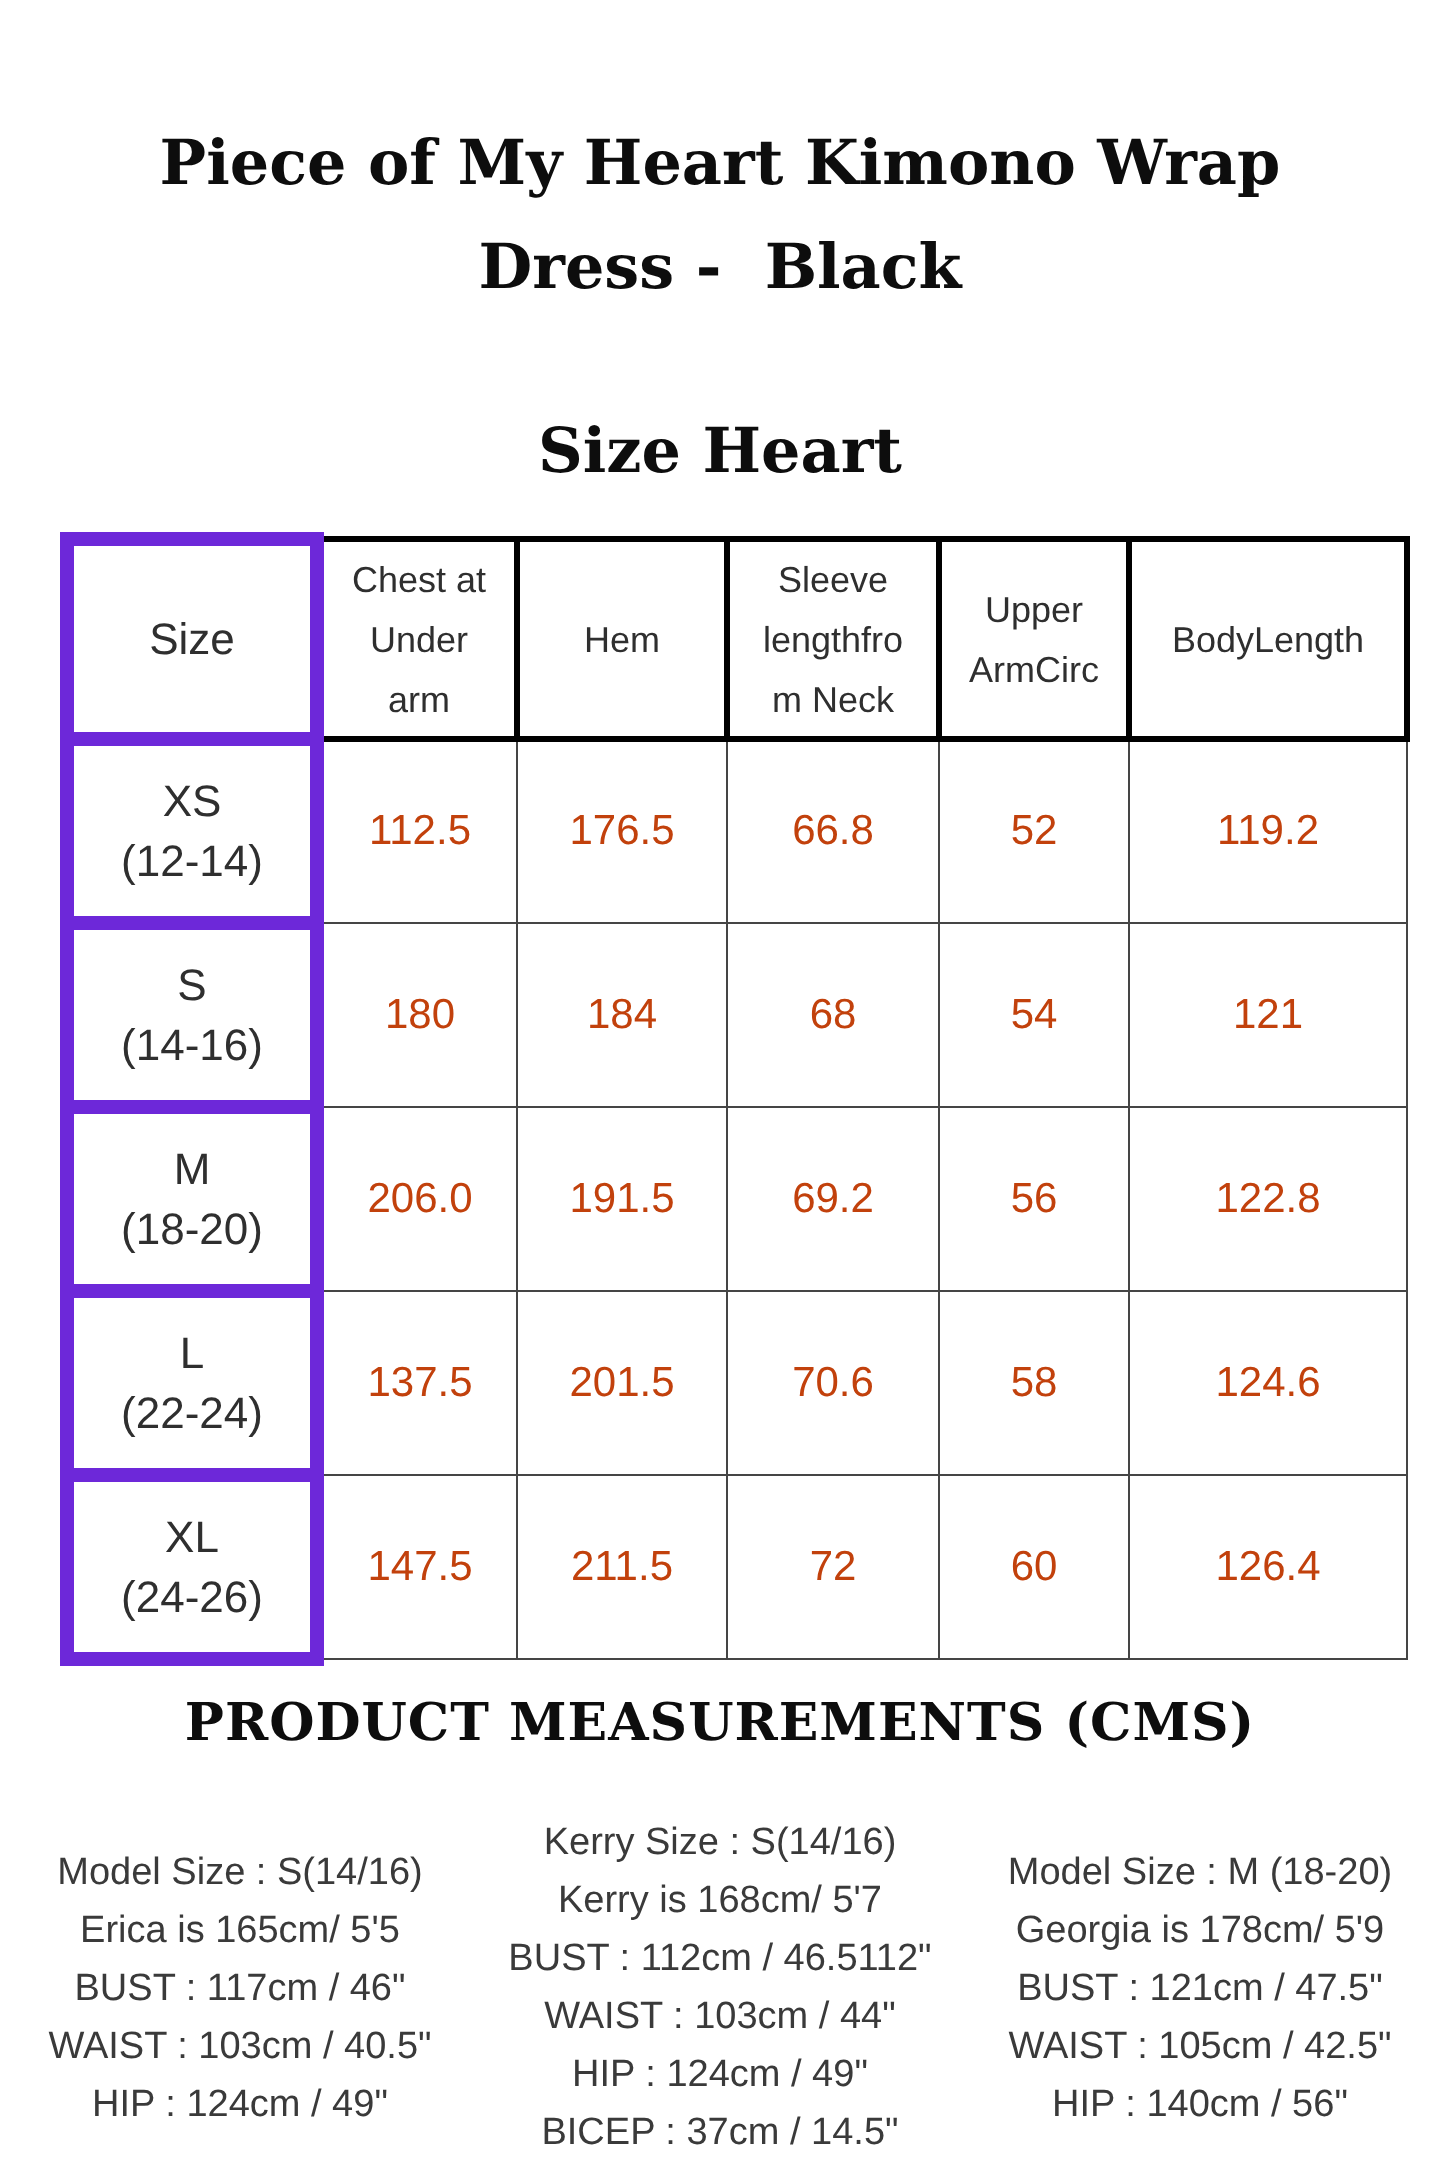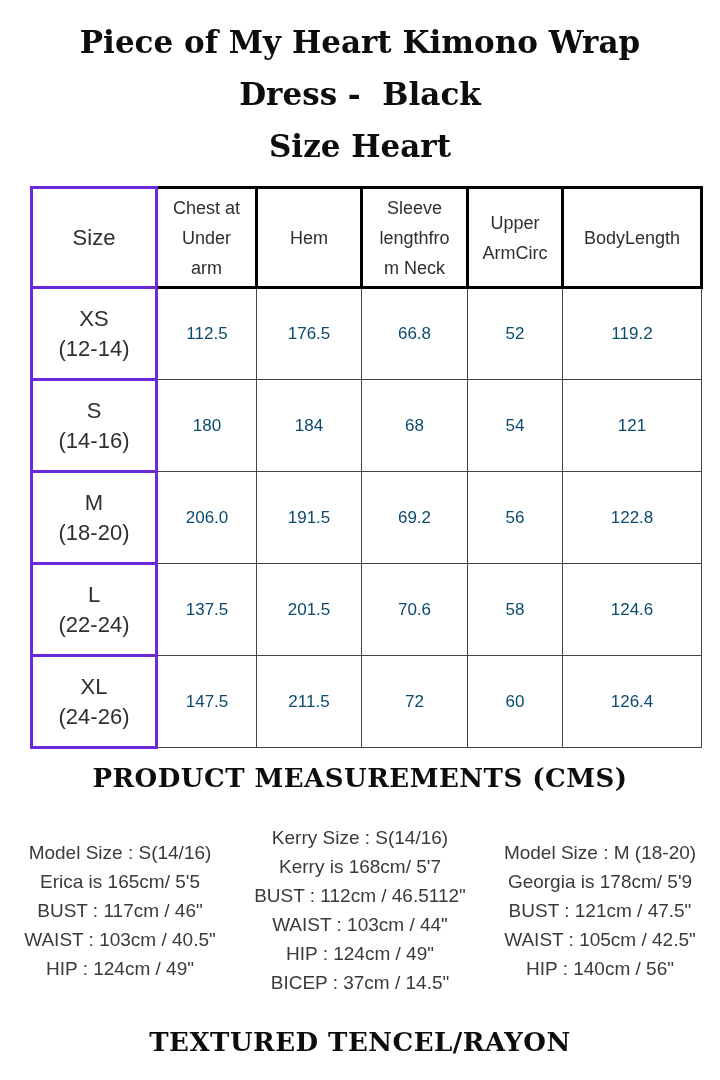--- a/index.html
+++ b/index.html
@@ -12,20 +12,21 @@
     height: 1080px;
     overflow: hidden;
     font-family: "Liberation Sans", sans-serif;
     color: #3a3a3a;
   }
   .serif-heading {
     font-family: "DejaVu Serif", "Liberation Serif", serif;
     font-weight: 700;
     color: #0d0d0d;
     text-align: center;
+    margin-top: 40px;
   }
   .page-title {
     padding-top: 16px;
     font-size: 31px;
     line-height: 52px;
     white-space: pre-wrap;
   }
   .page-subtitle {
     font-size: 31px;
     line-height: 52px;
@@ -51,29 +52,29 @@
   }
   .size-table thead tr { height: 100px; }
   .size-table tbody tr { height: 92px; }
   .size-table th.col-header {
     border: 3px solid #000000;
     font-size: 18px;
     line-height: 30px;
     color: #2f2f2f;
   }
   .size-table th.row-header {
-    border: 3px solid #6d28d9;
+    border: 7px solid #6d28d9;
     font-size: 22px;
     line-height: 30px;
     color: #2f2f2f;
   }
   .size-table td.data-cell {
     border: 1px solid #454545;
-    font-size: 17px;
-    color: #0c4a6e;
+    font-size: 21px;
+    color: #c2410c;
   }
   .measurements-heading {
     margin-top: 12px;
     font-size: 26px;
     line-height: 34px;
     letter-spacing: 0.5px;
   }
   .models-row {
     display: flex;
     flex-direction: row;

